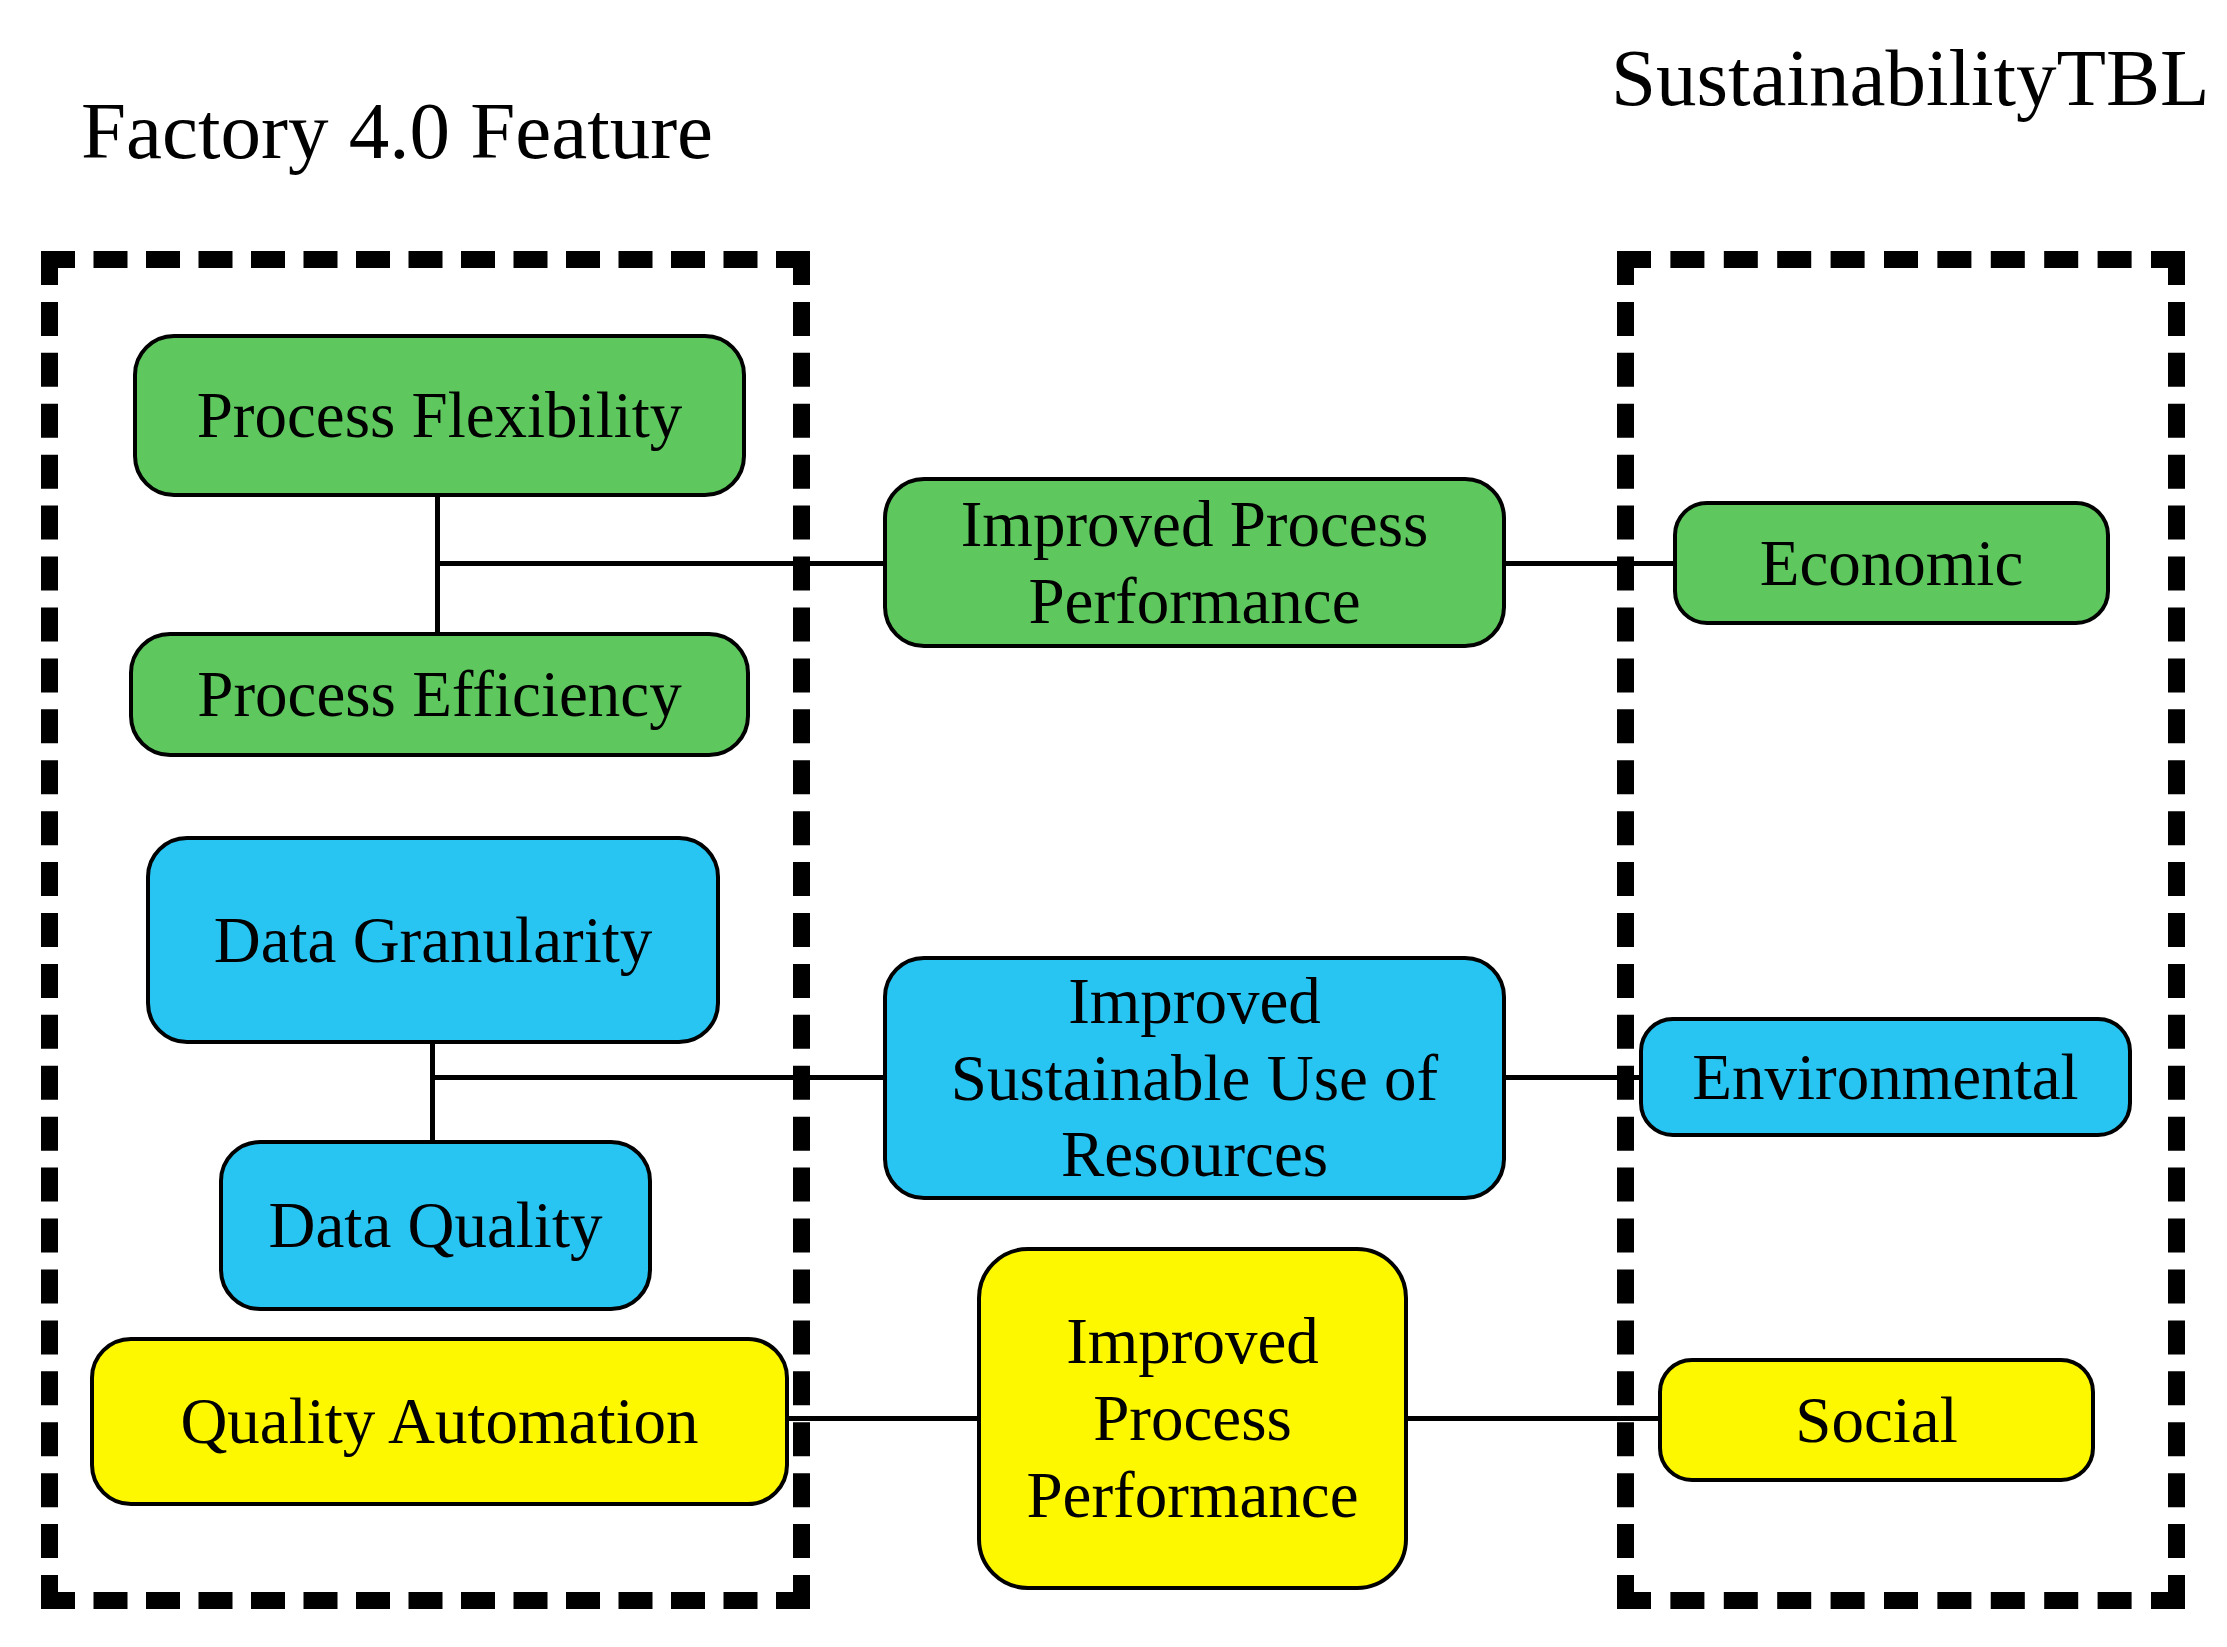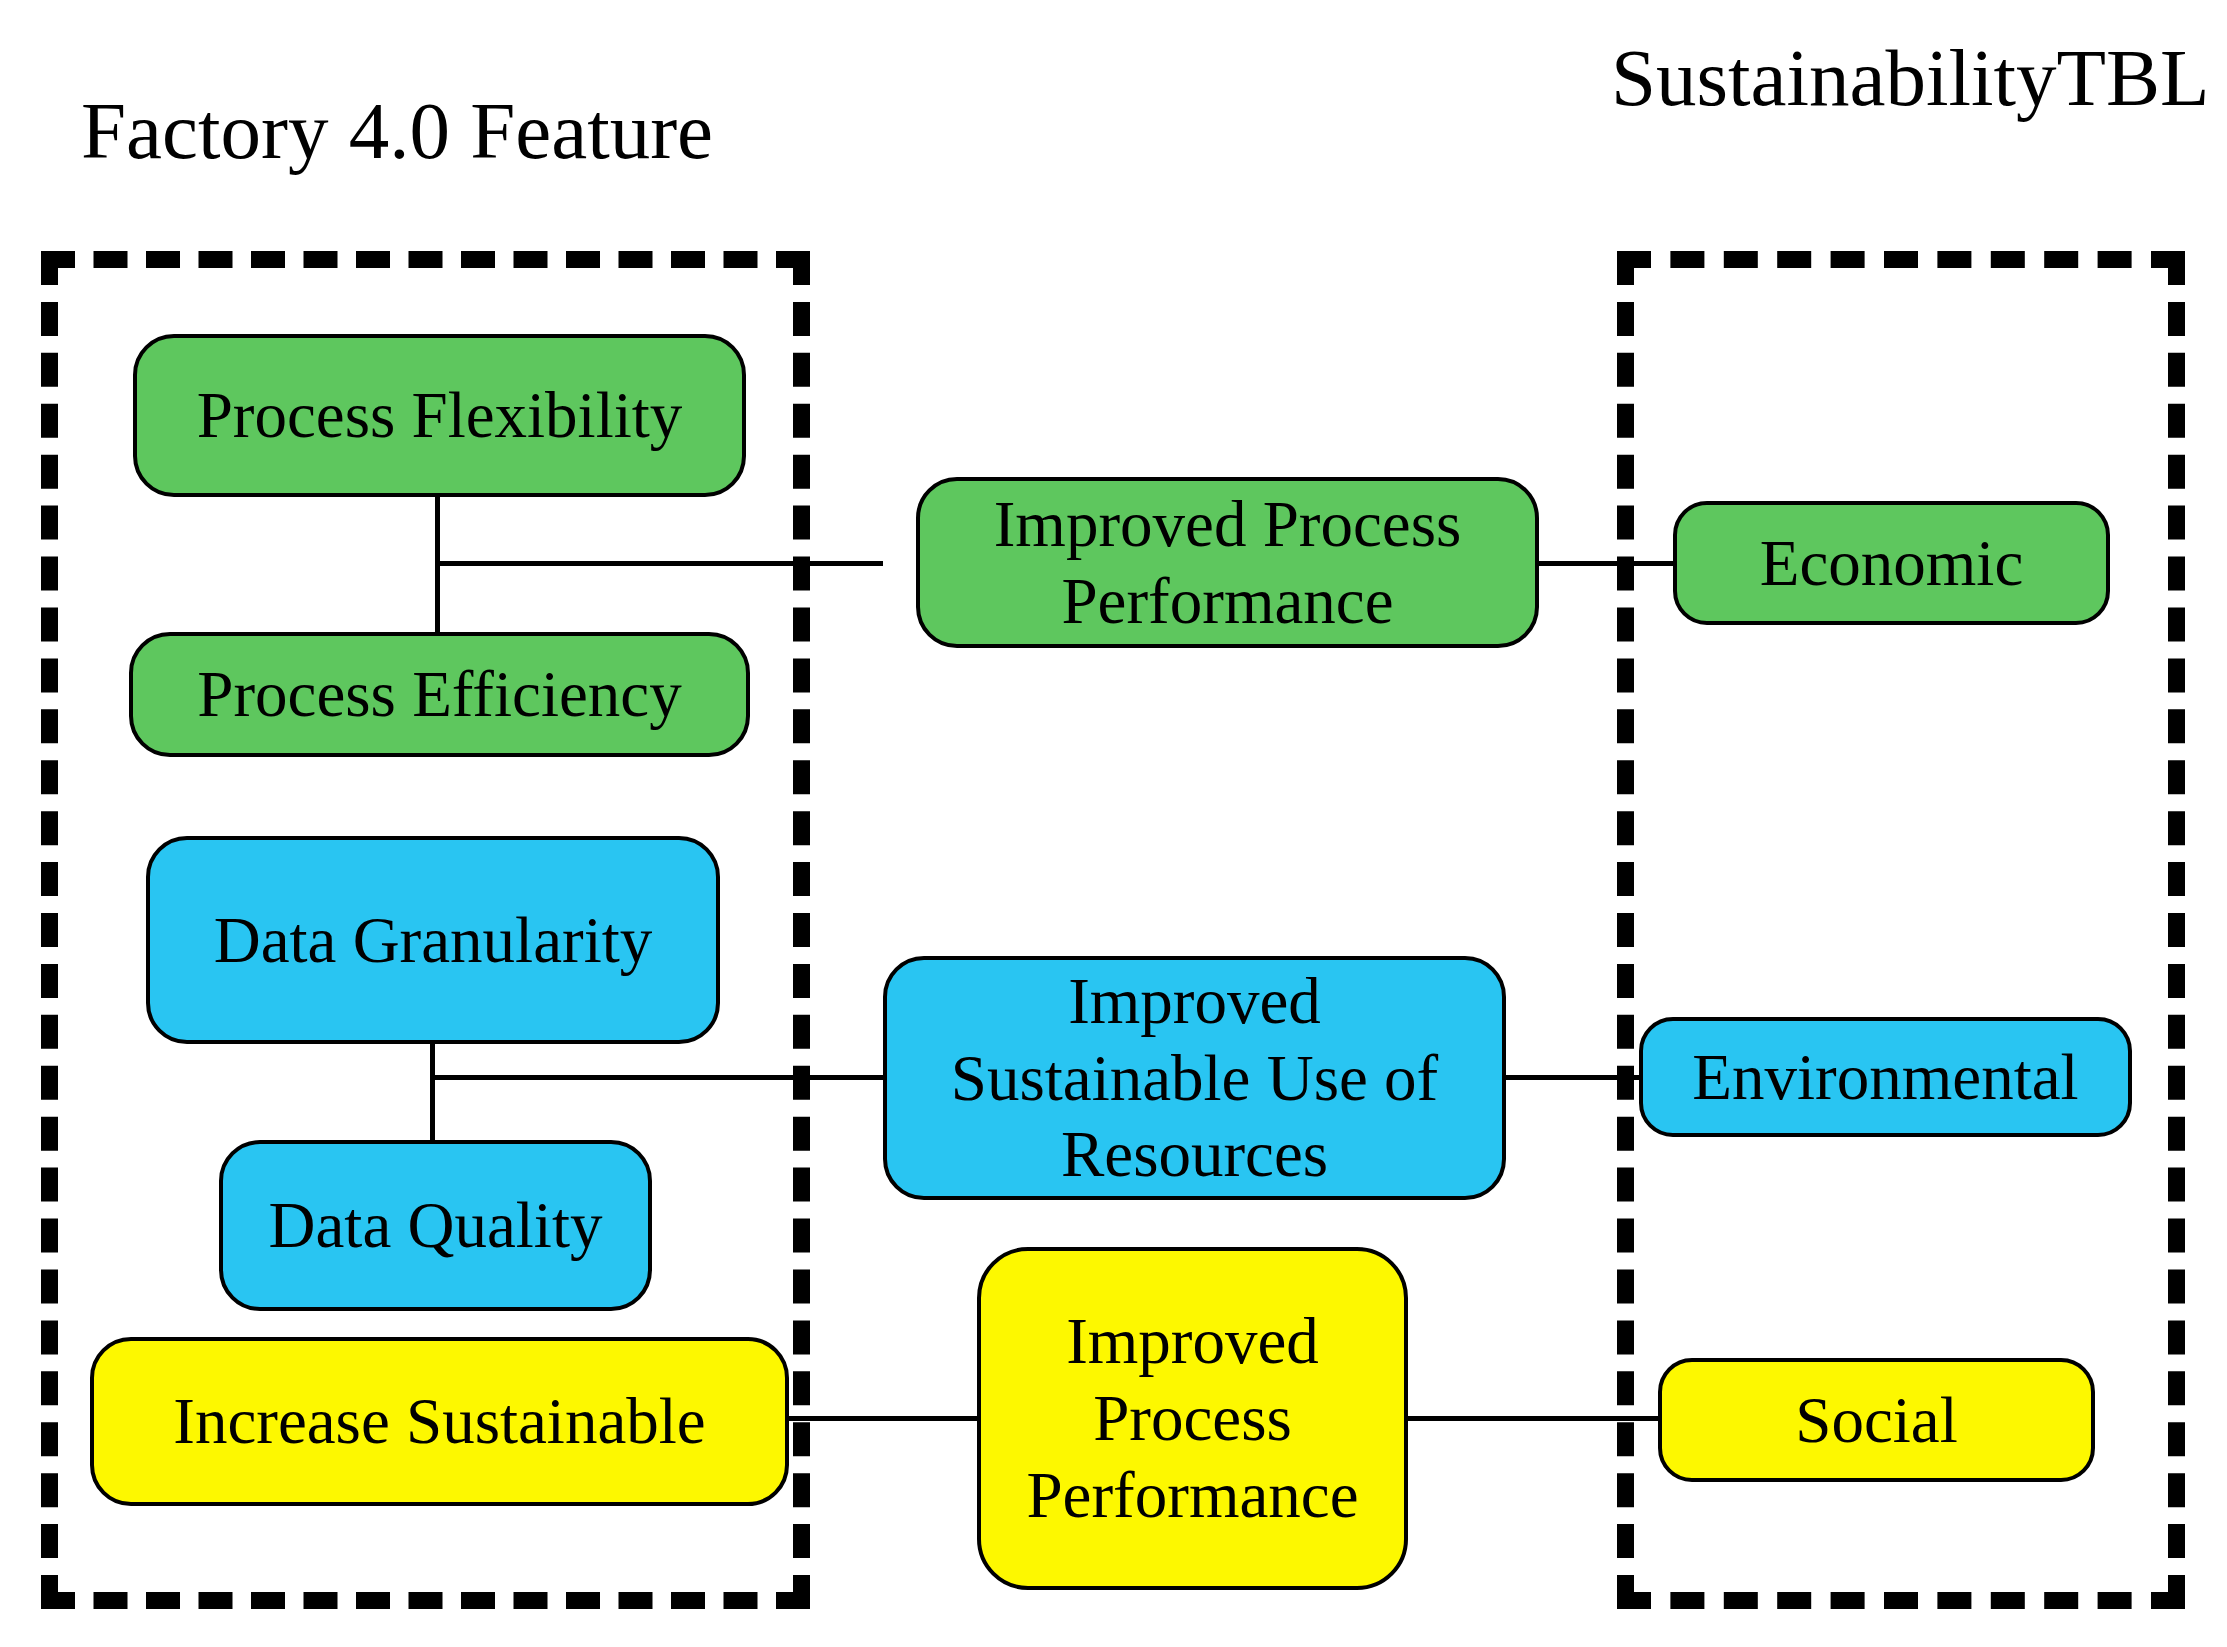--- a/index.html
+++ b/index.html
@@ -90,24 +90,24 @@
 
   <div class="node fill-cyan" style="left:146px; top:836px; width:574px; height:208px;">
     <span class="nline">Data Granularity</span>
   </div>
 
   <div class="node fill-cyan" style="left:219px; top:1140px; width:433px; height:171px;">
     <span class="nline">Data Quality</span>
   </div>
 
   <div class="node fill-yellow" style="left:90px; top:1337px; width:699px; height:169px;">
-    <span class="nline">Increase Sustainable</span>
+    <span class="nline">Quality Automation</span>
   </div>
 
-  <div class="node fill-green" style="left:883px; top:477px; width:623px; height:171px;margin-left:33px;">
+  <div class="node fill-green" style="left:883px; top:477px; width:623px; height:171px;">
     <span class="nline">Improved Process</span>
     <span class="nline">Performance</span>
   </div>
 
   <div class="node fill-cyan" style="left:883px; top:956px; width:623px; height:244px;">
     <span class="nline">Improved</span>
     <span class="nline">Sustainable Use of</span>
     <span class="nline">Resources</span>
   </div>
 

